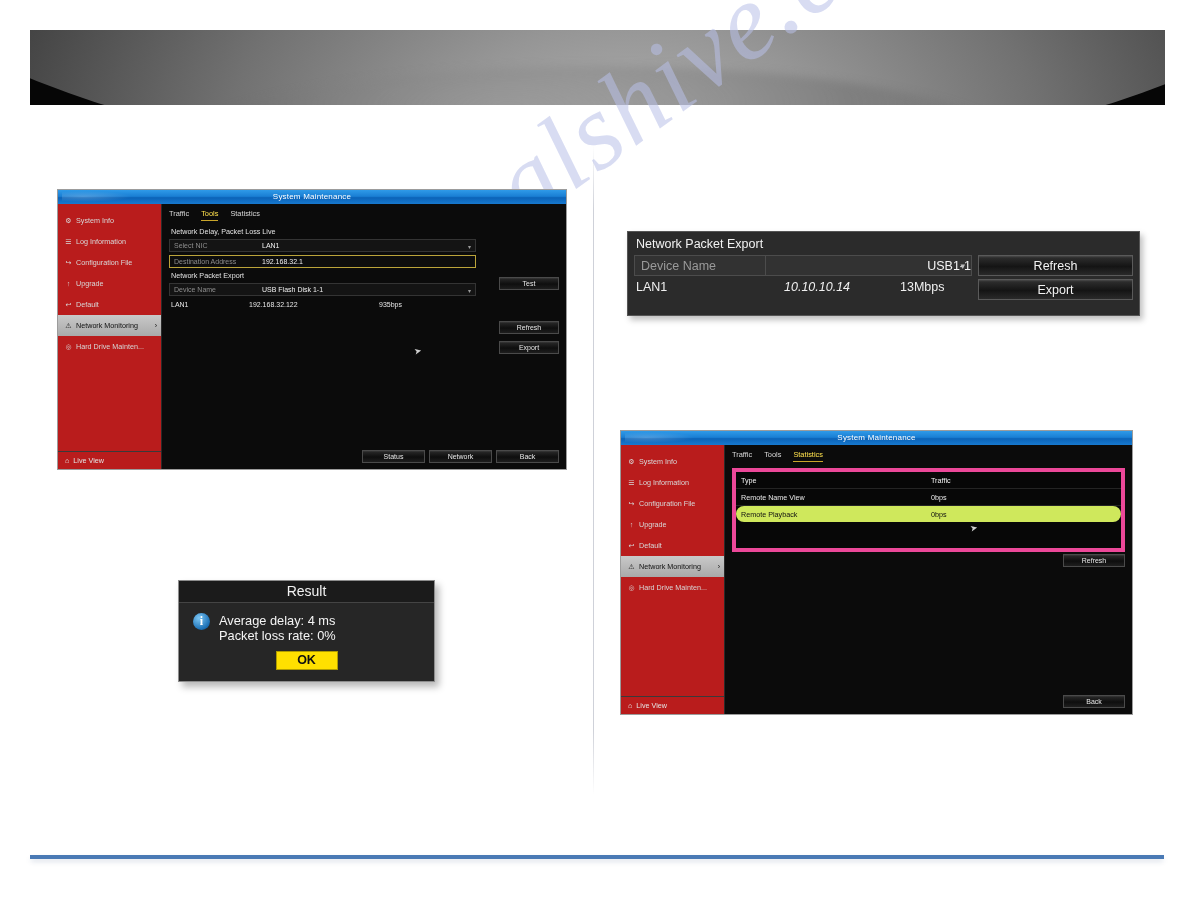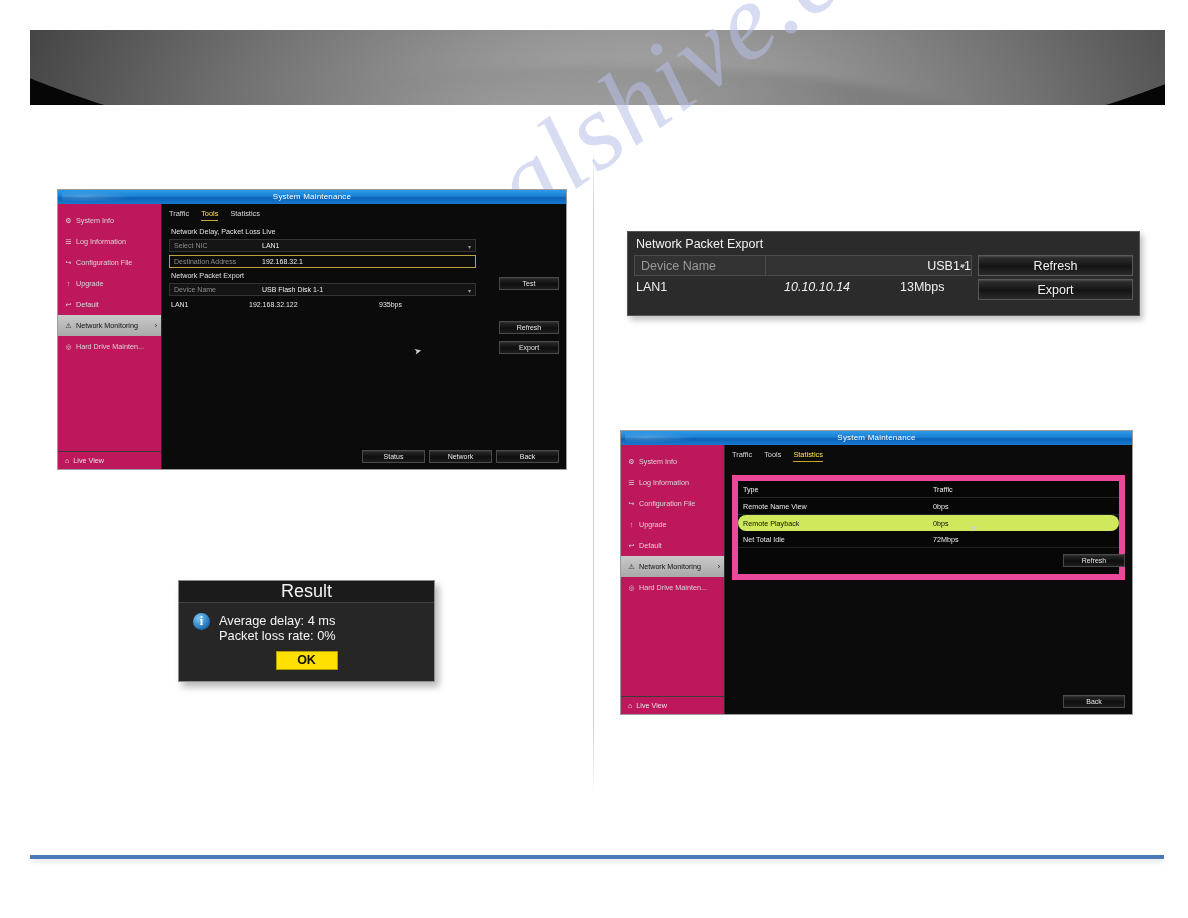--- a/index.html
+++ b/index.html
@@ -101,21 +101,21 @@
   .nvr-title::before {
     content: "";
     position: absolute; left: 4px; top: 1px;
     width: 70px; height: 11px;
     background: radial-gradient(ellipse at 30% 50%, rgba(255,255,255,.22), rgba(255,255,255,0) 70%);
   }
   .nvr-body { display: flex; height: calc(100% - 14px); }
 
   .nvr-side {
     width: 103px;
-    background: #be185d;
+    background: #b91c1c;
     border-right: 1px solid #2a2a2a;
     display: flex;
     flex-direction: column;
     position: relative;
   }
   .side-items { flex: 1; padding-top: 6px; }
   .side-item {
     height: 21px;
     display: flex;
     align-items: center;
@@ -311,23 +311,23 @@
     font-size: 12.5px;
     color: #f2f2f2;
     background: linear-gradient(to bottom, #4a4a4a 0%, #2c2c2c 10%, #141414 55%, #2a2a2a 100%);
     border: 1px solid #5a5a5a;
     box-sizing: border-box;
   }
 
   
   #panel-stats { left: 620px; top: 430px; width: 513px; height: 285px; }
   #panel-stats .stat-table {
-    border: 6px solid #ec4899;
+    border: 4px solid #ec4899;
     background: #070707;
-    margin-top: 13px;
+    margin-top: 6px;
   }
   #panel-stats .st-row {
     display: flex;
     height: 16px;
     align-items: center;
     font-size: 7.2px;
     color: #e8e8e8;
     border-bottom: 1px solid #242424;
   }
   #panel-stats .st-row.head { color: #f2f2f2; }
@@ -459,21 +459,21 @@
         <div class="btn">Back</div>
       </div>
     </div>
   </div>
 </div>
 
 <div style="position:absolute; left:178px; top:580px; width:257px; height:102px;
             background:#262626; border:1px solid #8d8d8d; box-sizing:border-box;
             box-shadow:4px 5px 7px rgba(0,0,0,.28);">
   <div style="height:21px; background:#1b1b1b; border-bottom:1px solid #444;
-              color:#f2f2f2; font-size:18px; text-align:center; line-height:21px;">Result</div>
+              color:#f2f2f2; font-size:14px; text-align:center; line-height:21px;">Result</div>
   <div style="display:flex; gap:9px; padding:10px 0 0 14px;">
     <div style="width:17px; height:17px; border-radius:50%;
                 background:radial-gradient(circle at 35% 30%, #7ec8f5, #1a6fb5 70%, #0c4a80);
                 color:#fff; font-size:12px; font-weight:bold; text-align:center; line-height:17px;
                 font-family:'Liberation Serif',serif; flex:0 0 17px;">i</div>
     <div>
       <div style="color:#f5f5f5; font-size:12.8px; line-height:15px;">Average delay: 4 ms</div>
       <div style="color:#f5f5f5; font-size:12.8px; line-height:15px;">Packet loss rate: 0%</div>
     </div>
   </div>
@@ -561,24 +561,20 @@
           <span class="st-c2">Traffic</span>
         </div>
         <div class="st-row">
           <span class="st-c1">Remote Name View</span>
           <span class="st-c2">0bps</span>
         </div>
         <div class="st-row sel">
           <span class="st-c1">Remote Playback</span>
           <span class="st-c2">0bps</span>
         </div>
-        <div class="st-row">
-          <span class="st-c1">Net Total Idle</span>
-          <span class="st-c2">72Mbps</span>
-        </div>
         <div class="st-blank"></div>
       </div>
 
       <div class="cursor-arrow" style="left:245px; top:78px;">➤</div>
 
       <div class="btn btn-refresh2">Refresh</div>
       <div class="btn btn-back2">Back</div>
     </div>
   </div>
 </div>

